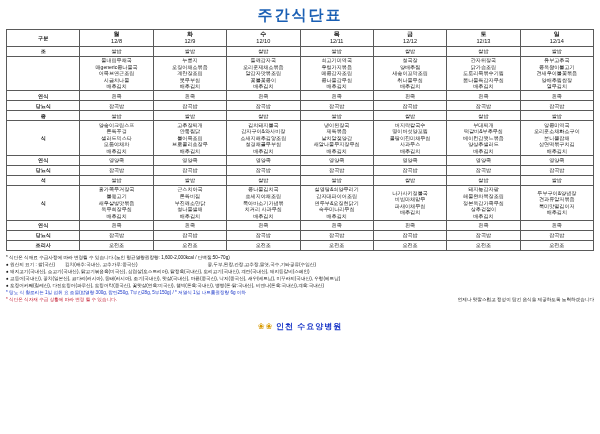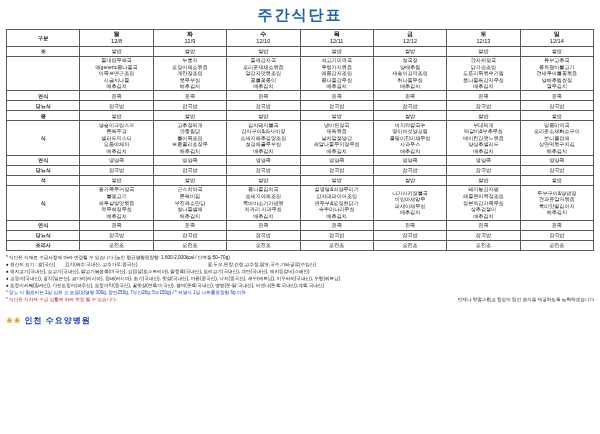--- a/index.html
+++ b/index.html
@@ -56,22 +56,22 @@
   .notes{
     margin-top:3px;
     font-size:4.6px;
     line-height:1.55;
     color:#111;
   }
   .notes .blue{color:#1633c7;}
   .notes .red{color:#c0152b;}
   .notes div{white-space:nowrap;}
   .foot{
-    margin-top:12px;
-    text-align:left;
+    margin-top:18px;
+    text-align:center;
   }
   .foot .bar{
     display:inline-block;
     color:#1633c7;
     font-weight:bold;
     font-size:8px;
     letter-spacing:1px;
   }
   .foot .bar .mark{color:#d89a00;margin-right:3px;}
   .rightnote{

